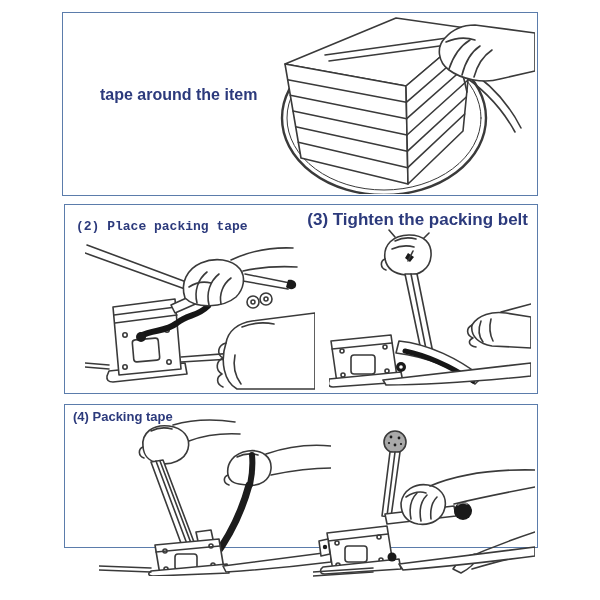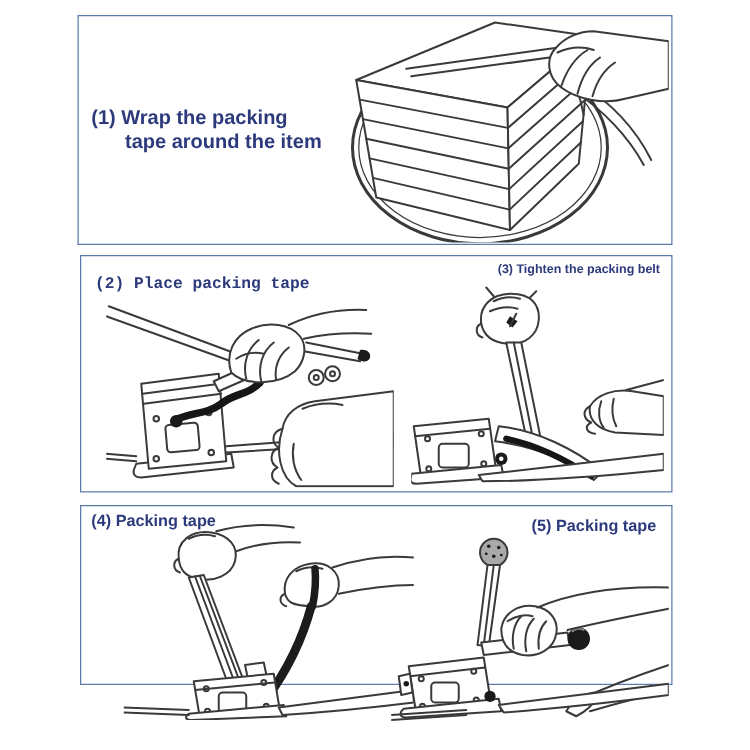--- a/index.html
+++ b/index.html
@@ -13,37 +13,36 @@
     position:absolute; box-sizing:border-box;
     border:1.5px solid #5b7cab; background:#ffffff;
   }
   .p1 { left:62px; top:12px;  width:476px; height:184px; }
   .p2 { left:64px; top:204px; width:474px; height:190px; }
   .p3 { left:64px; top:404px; width:474px; height:144px; }
   .cap { position:absolute; color:#2c3a7c; font-weight:bold; white-space:nowrap; }
   .cap1 { left:10px; top:72px; font-size:16px; line-height:19px; }
   .cap1 .indent { padding-left:27px; }
   .cap2 { left:11px; top:14px; font-size:13px;font-family:Liberation Mono, monospace; }
-  .cap3 { right:9px; top:5px;  font-size:10px;margin-left:20px; }
+  .cap3 { right:9px; top:5px;  font-size:17px;margin-left:20px; }
   .cap4 { left:8px;  top:4px;  font-size:13px; }
   .cap5 { right:12px; top:8px; font-size:13px; }
   .illus { position:absolute; }
   
   .art { stroke:#3a3a3a; fill:none; stroke-width:1.6; stroke-linecap:round; stroke-linejoin:round; }
   .wfill { fill:#ffffff; }
   .dark { fill:#1a1a1a; stroke:none; }
 </style>
 </head>
 <body>
 
 <div class="sheet">
 
   <section class="panel p1">
     <div class="cap cap1">
-      <div>(1) Wrap the packing</div>
       <div class="indent">tape around the item</div>
     </div>
     <svg class="illus" style="right:2px;top:1px" width="272" height="180" viewBox="0 0 272 180">
       <g class="art">
 
         <ellipse cx="121" cy="104" rx="102" ry="77" stroke-width="2.4"></ellipse>
         <ellipse cx="121" cy="104" rx="97" ry="72" stroke-width="1"></ellipse>
 
         <polygon class="wfill" points="22,50 133,4 210,15 143,72"></polygon>
         <polygon class="wfill" points="22,50 143,72 145,170 38,144"></polygon>
@@ -139,21 +138,20 @@
         <path d="M152,92 C149,100 150,108 154,113 M162,90 C160,98 161,106 164,112"></path>
         <path d="M172,83 L202,75"></path>
 
         <path class="wfill" d="M54,151 L202,134 L202,147 C152,152 102,156 57,156 Z"></path>
       </g>
     </svg>
   </section>
 
   <section class="panel p3">
     <div class="cap cap4">(4) Packing tape</div>
-    <div class="cap cap5">(5) Packing tape</div>
 
     <svg class="illus" style="left:34px;top:14px" width="232" height="157" viewBox="0 0 232 157">
       <g class="art">
         <path d="M74,6 C95,0 116,0 136,3 M90,22 C106,16 123,14 141,15"></path>
 
         <path class="wfill" d="M44,28 C42,14 54,5 70,7 C84,9 92,18 89,30 C86,41 72,47 59,44 C49,42 45,37 44,28 Z"></path>
         <path d="M44,28 C39,30 39,37 45,39 M52,12 C58,9 66,8 73,10"></path>
 
         <polygon class="wfill" points="52,43 64,41 98,131 86,135"></polygon>
         <path d="M57,42 L91,133 M61,42 L95,132"></path>

